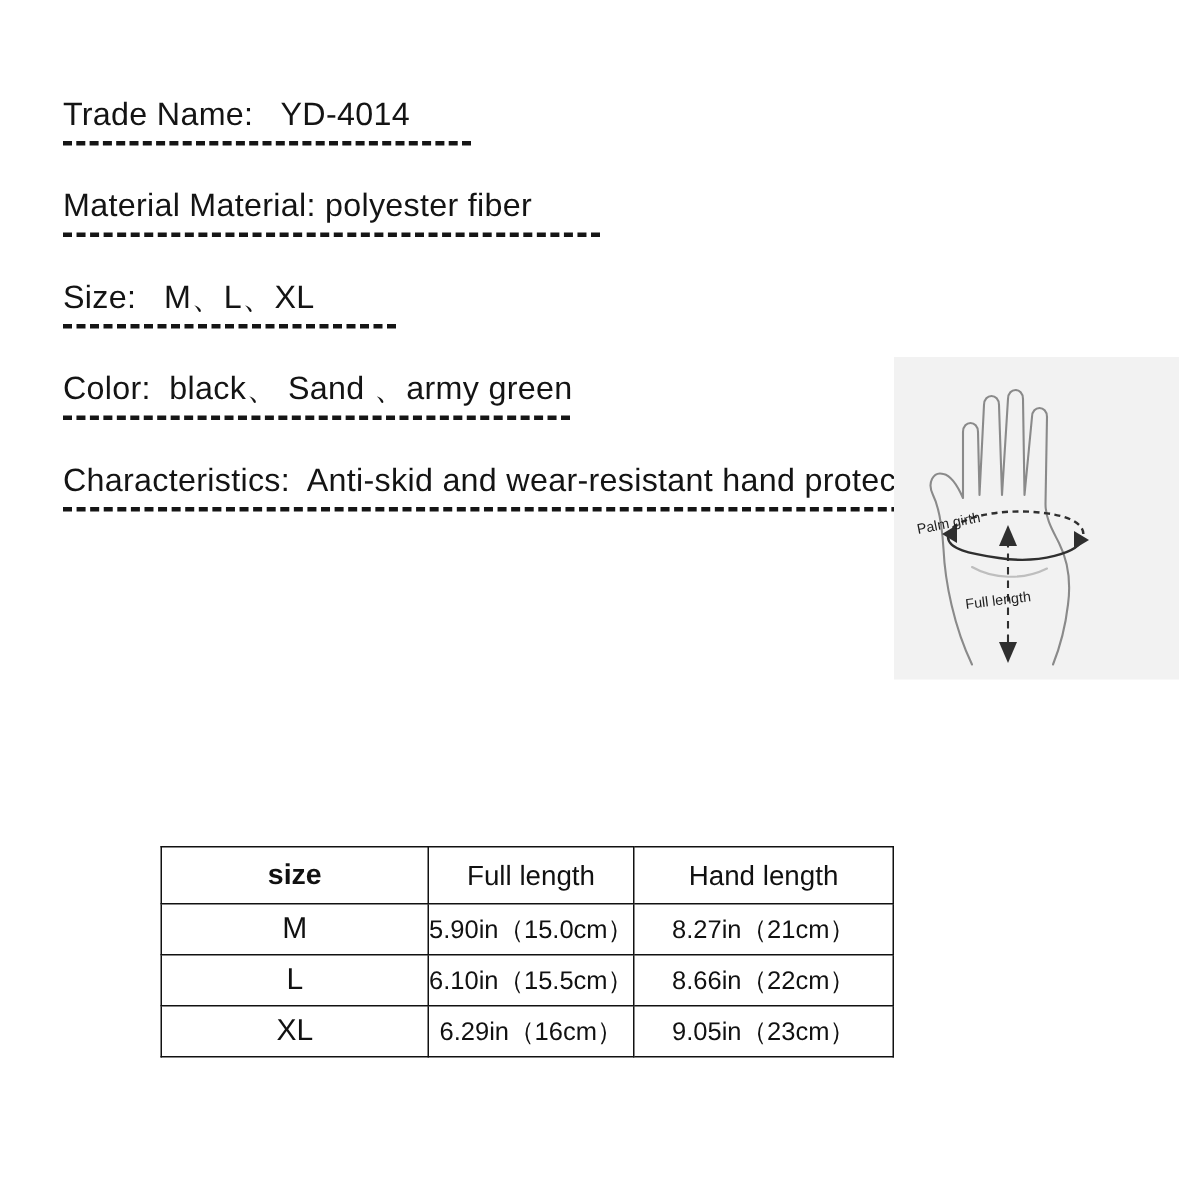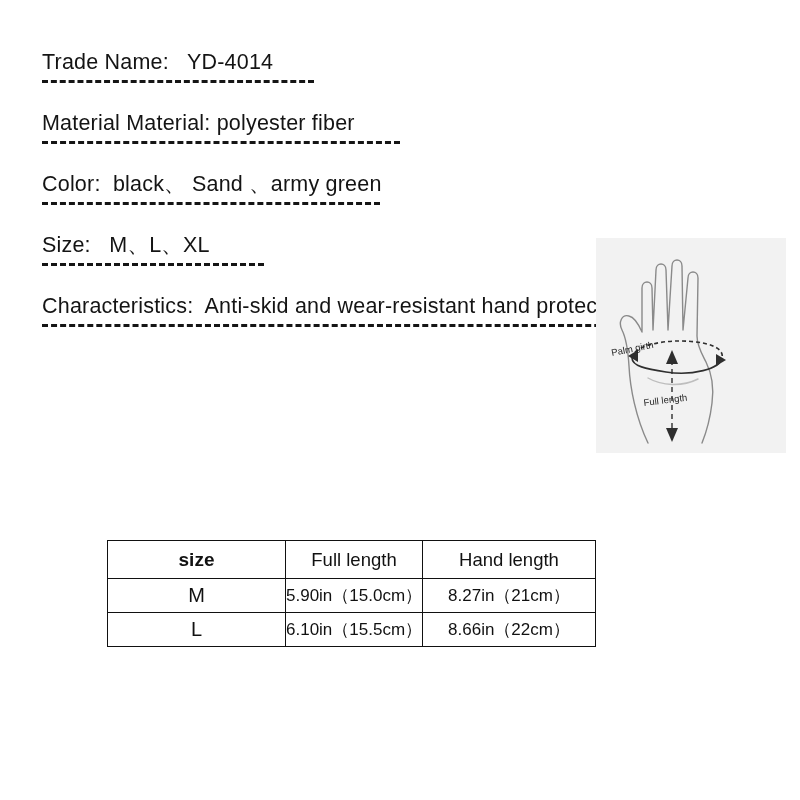--- a/index.html
+++ b/index.html
@@ -18,21 +18,21 @@
 
   .page {
     position: absolute;
     inset: 0;
   }
 
   
   .spec-list {
     position: absolute;
     left: 42px;
-    top: 48px;
+    top: 62px;
     width: 700px;
   }
   .spec-row {
     position: relative;
     margin-bottom: 26px;
   }
   .spec-text {
     font-size: 21.5px;
     line-height: 28px;
     color: #141414;
@@ -64,21 +64,21 @@
     overflow: hidden;
   }
   .hand-figure svg {
     display: block;
   }
 
   
   .size-table {
     position: absolute;
     left: 107px;
-    top: 540px;
+    top: 564px;
     width: 488px;
     border-collapse: collapse;
     table-layout: fixed;
     border-radius: 27px;
   }
   .size-table td, .size-table th {
     border: 1px solid #111;
     text-align: center;
     font-weight: normal;
     color: #111;
@@ -116,27 +116,27 @@
       <div class="dash-rule w-trade"></div>
     </div>
 
     <div class="spec-row">
       <div class="spec-text">Material Material: polyester fiber</div>
       <div class="dash-rule w-mat"></div>
     </div>
 
 
     <div class="spec-row">
+      <div class="spec-text">Size:   M、L、XL</div>
+      <div class="dash-rule w-size"></div>
+    </div>
+
+    <div class="spec-row">
       <div class="spec-text">Color:  black、 Sand 、army green</div>
       <div class="dash-rule w-color"></div>
-    </div>
-
-    <div class="spec-row">
-      <div class="spec-text">Size:   M、L、XL</div>
-      <div class="dash-rule w-size"></div>
     </div>
 
     <div class="spec-row">
       <div class="spec-text">Characteristics:  Anti-skid and wear-resistant hand protection</div>
       <div class="dash-rule w-char"></div>
     </div>
 
   </div>
 
   <div class="hand-figure">
@@ -191,16 +191,21 @@
       <tr>
         <td class="cell-size">M</td>
         <td class="cell-val">5.90in（15.0cm）</td>
         <td class="cell-val">8.27in（21cm）</td>
       </tr>
       <tr>
         <td class="cell-size">L</td>
         <td class="cell-val">6.10in（15.5cm）</td>
         <td class="cell-val">8.66in（22cm）</td>
       </tr>
+      <tr>
+        <td class="cell-size">XL</td>
+        <td class="cell-val">6.29in（16cm）</td>
+        <td class="cell-val">9.05in（23cm）</td>
+      </tr>
     </tbody>
   </table>
 
 </div>
 
 </body></html>

